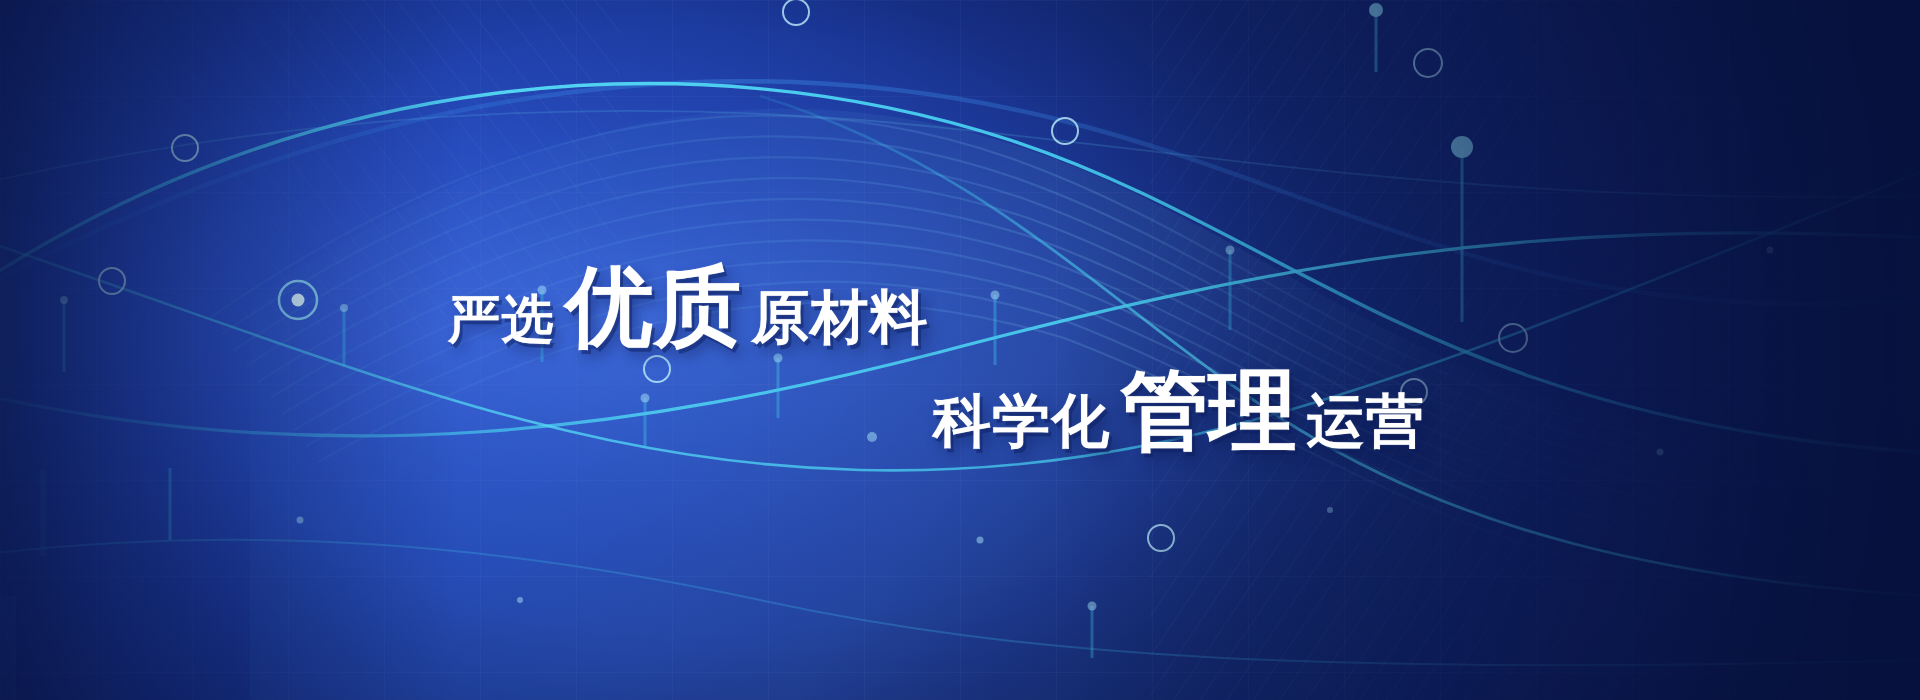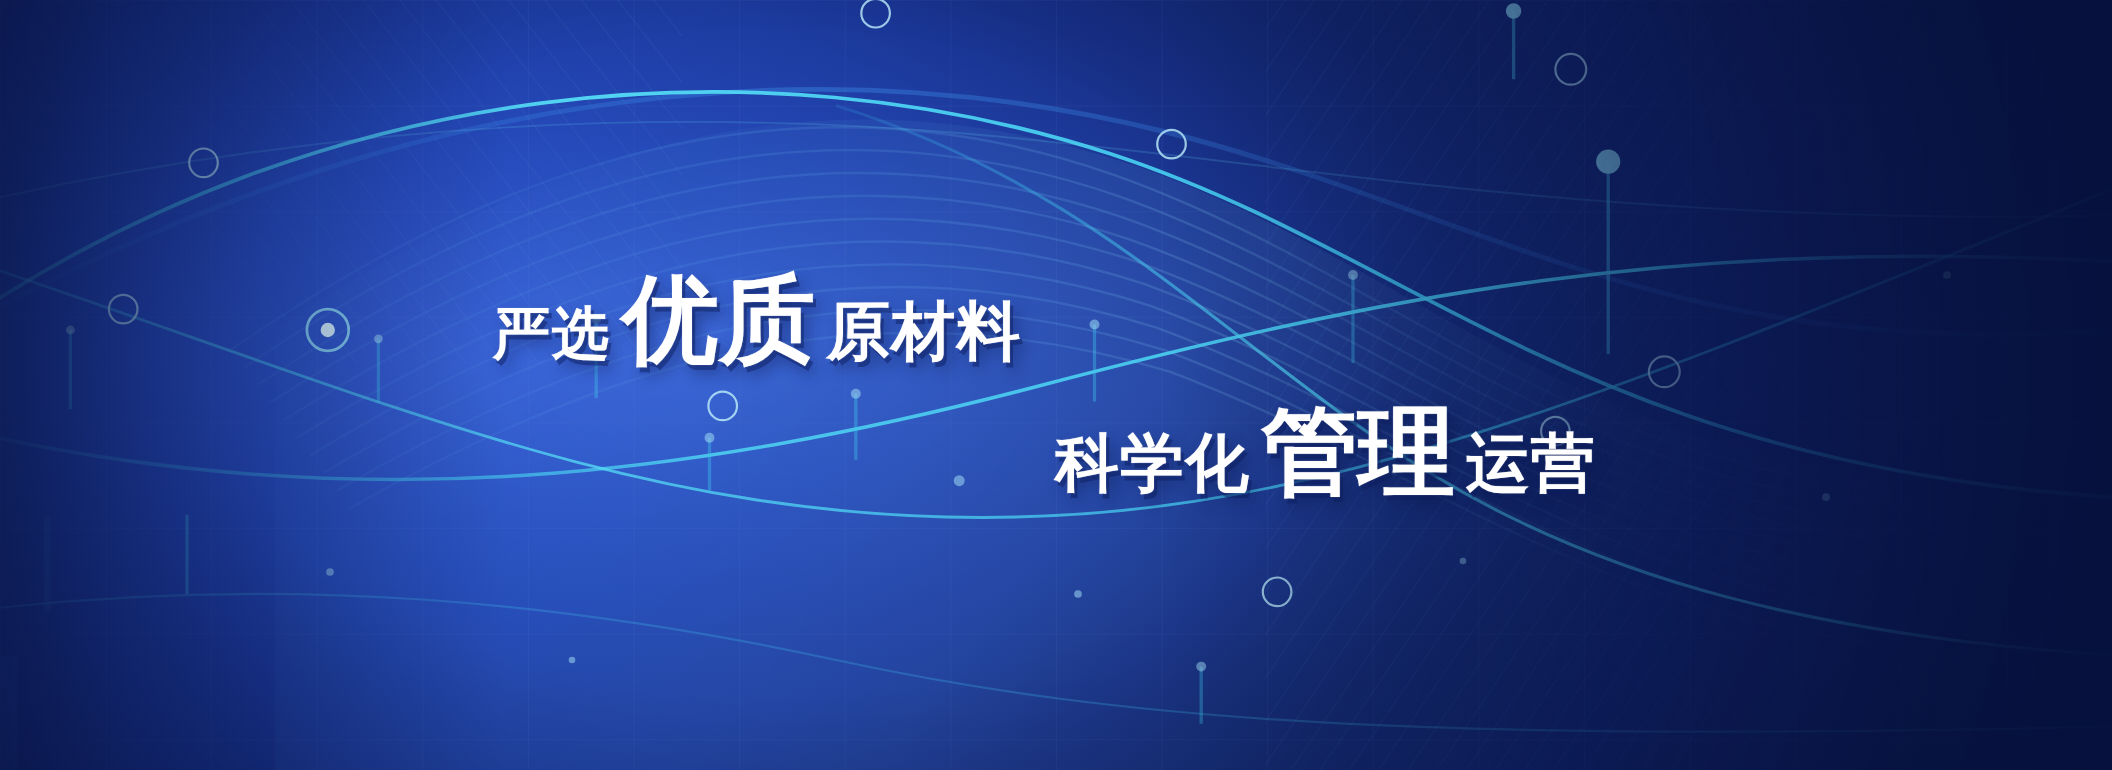--- a/index.html
+++ b/index.html
@@ -31,22 +31,22 @@
     pointer-events:none;
   }
   .line{
     position:absolute;white-space:nowrap;color:#ffffff;
     font-weight:700;letter-spacing:.01em;
     text-shadow:
        0 0 1px rgba(255,255,255,.55),
        3px 4px 0 rgba(12,30,95,.48),
        6px 8px 14px rgba(8,20,70,.45);
   }
-  #line1{left:448px;top:232px;}
-  #line2{left:959px;top:352px;}
+  #line1{left:448px;top:248px;}
+  #line2{left:933px;top:352px;}
   .seg{display:inline-block;vertical-align:baseline;}
   .sm{font-size:52px;letter-spacing:.03em;}
   .md{font-size:58px;letter-spacing:.02em;}
   .lg{font-size:88px;letter-spacing:.00em;}
   .gap{display:inline-block;width:10px;}
 </style>
 </head>
 <body>
 
 <div id="banner">

